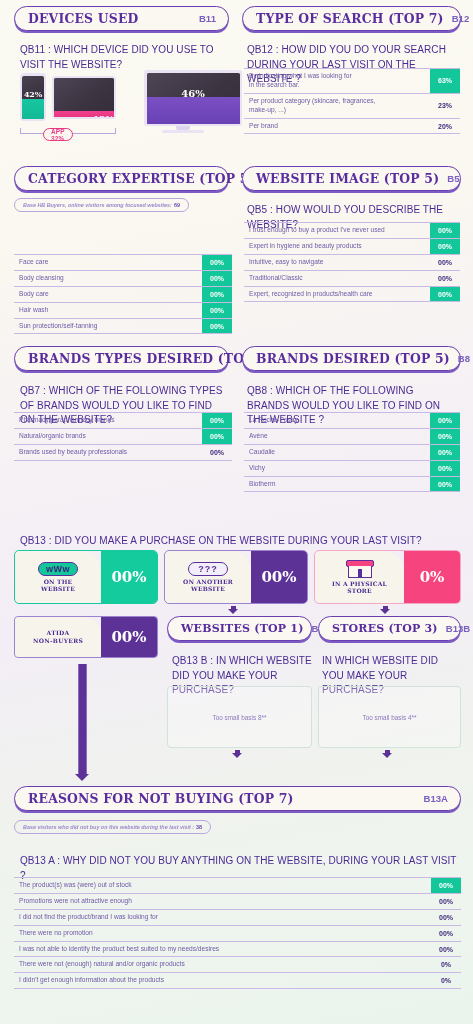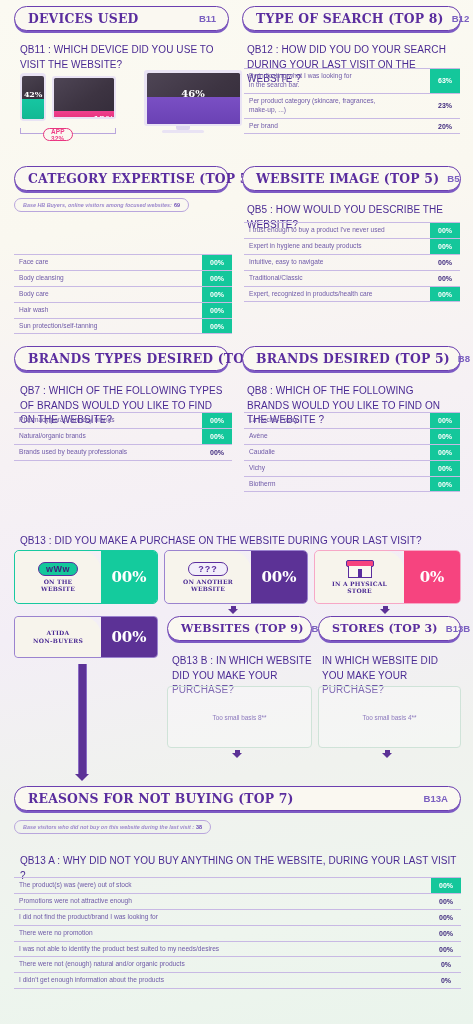--- a/index.html
+++ b/index.html
@@ -273,21 +273,21 @@
         </div>
       </div>
       <div class="neck"></div>
       <div class="base"></div>
     </div>
     <div class="bracket" style="left:20px; top:128px; width:96px;"></div>
     <div class="appchip" style="left:43px; top:128px;">APP 32%</div>
   </div>
 
   <div class="pill" style="left:242px; top:6px; width:219px;">
-    <span class="ttl">TYPE OF SEARCH (TOP 8)</span>
+    <span class="ttl">TYPE OF SEARCH (TOP 7)</span>
     <span class="code">B12</span>
   </div>
   <div class="q" style="left:247px; top:43px; width:215px;">QB12 : HOW DID YOU DO YOUR SEARCH DURING YOUR LAST VISIT ON THE WEBSITE ?</div>
   <div class="tbl" id="search-table" style="left:244px; top:68px; width:216px;">
       <div class="row tall">
         <div class="lbl" style="white-space: pre-line;">By indicating what I was looking for
 in the search bar.</div>
         <div class="val hi" style="flex-basis: 30px;">63%</div>
       </div>
       <div class="row tall">
@@ -465,21 +465,21 @@
 NON-BUYERS</div>
     <div class="right">00%</div>
   </div>
 
   <div class="arrow-down arrow-long" style="left:75px; top:664px;">
     <div class="stem" style="width:9px; height:110px; background:#5c3296;"></div>
     <div class="head"></div>
   </div>
 
   <div class="pill" style="left:167px; top:616px; width:145px;">
-    <span class="ttl" style="font-size:11px;">WEBSITES (TOP 9)</span>
+    <span class="ttl" style="font-size:11px;">WEBSITES (TOP 1)</span>
     <span class="code">B13B</span>
   </div>
   <div class="q" style="left:172px; top:654px; width:140px;">QB13 B : IN WHICH WEBSITE DID YOU MAKE YOUR PURCHASE?</div>
   <div class="emptybox" style="left:167px; top:686px; width:145px; height:62px;">
     <span>Too small basis 8**</span>
   </div>
   <div class="arrow-down" style="left:232px; top:750px;">
     <div class="stem" style="width:5px; height:3px;"></div>
     <div class="head"></div>
   </div>

